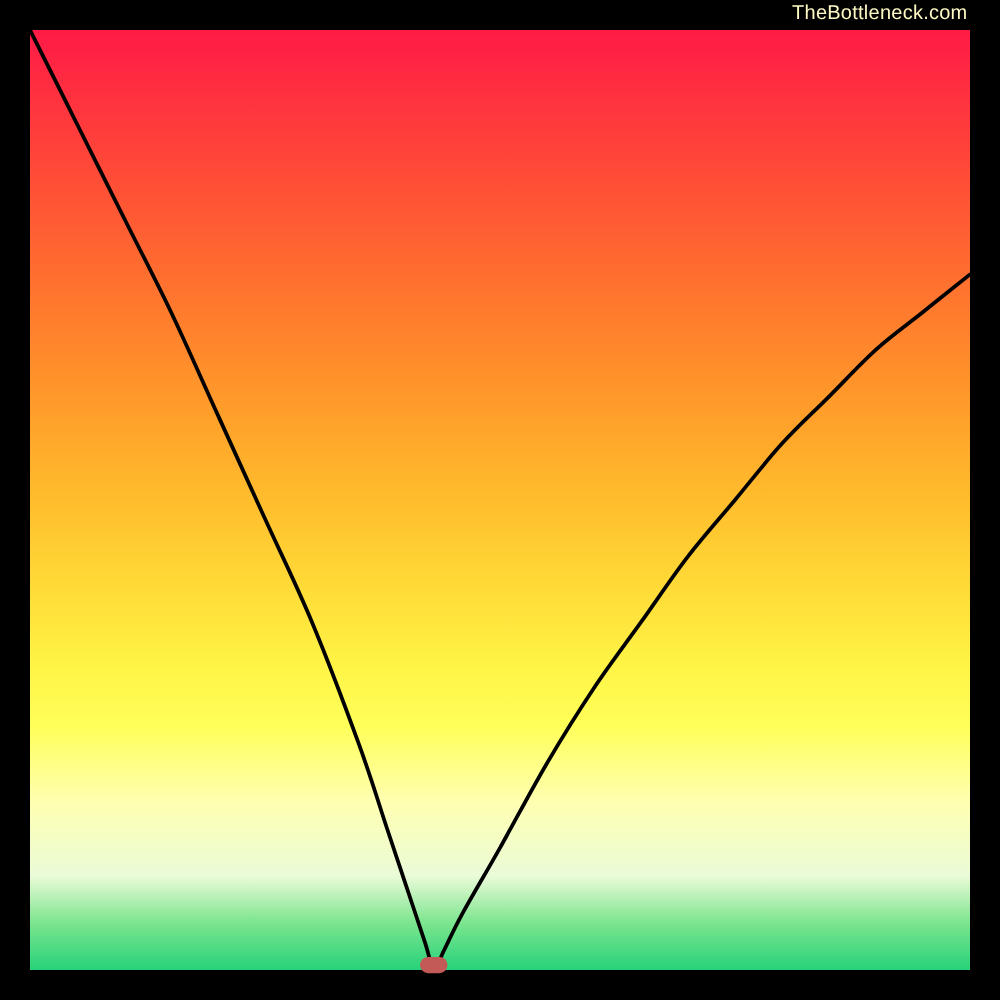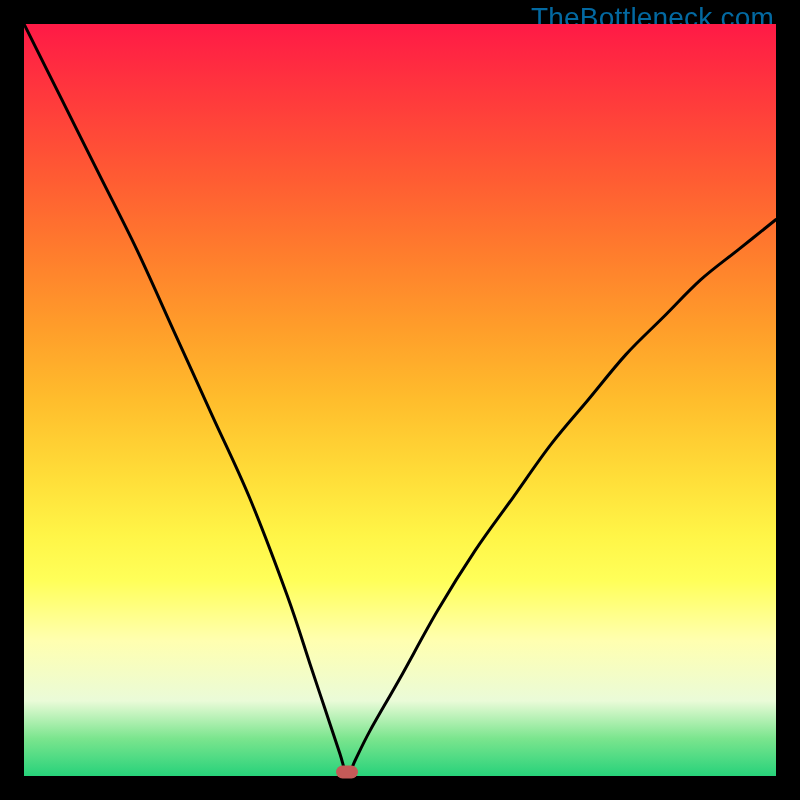--- a/index.html
+++ b/index.html
@@ -37,22 +37,22 @@
       #ffff59 74%,
       #ffffb0 82%,
       #eafbd8 90%,
       #7be58e 95%,
       #27d27a 100%);
   }
   .watermark {
     position: absolute;
     top: 2px;
     right: 26px;
-    color: #0369a1;
-    font-size: 28px;
+    color: #fef9c3;
+    font-size: 16px;
     font-weight: 500;
     letter-spacing: 0.2px;
     white-space: nowrap;
   }
   svg.curve {
     position: absolute;
     top: 0;
     left: 0;
     width: 752px;
     height: 752px;

